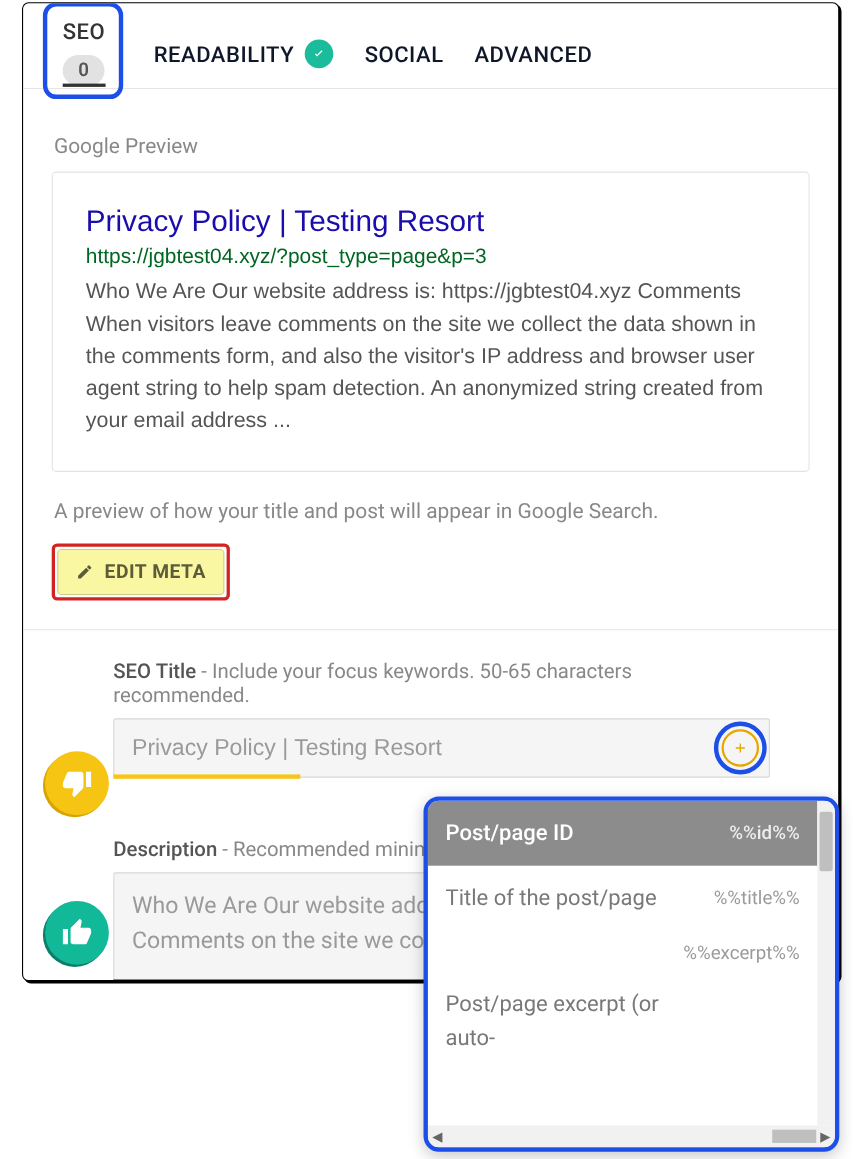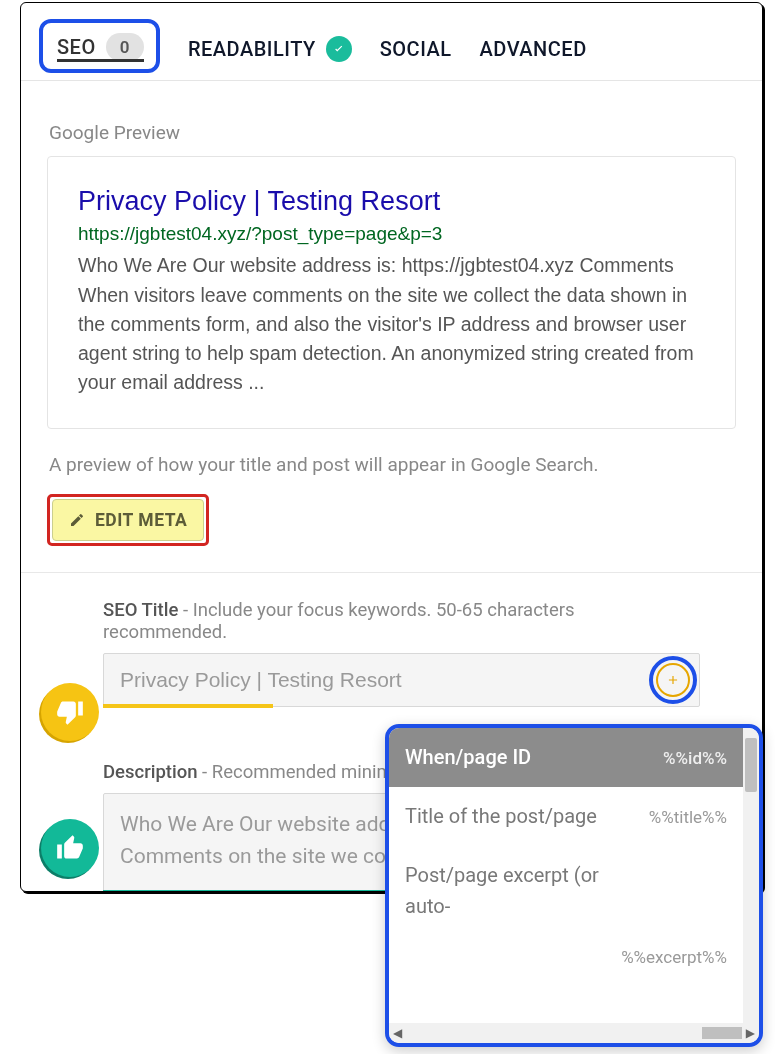--- a/index.html
+++ b/index.html
@@ -39,21 +39,21 @@
     align-items: center;
     gap: 10px;
     color: #0f172a;
     font-weight: 500;
     font-size: 20px;
     letter-spacing: .5px;
     cursor: pointer;
     height: 100%;
     position: relative;
   }
-  .tab.active { color: #333; }
+  .tab.active { color: #333; flex-direction: column; }
   .tab.active::after {
     content: "";
     position: absolute;
     left: 0; right: 0; bottom: -1px;
     height: 3px;
     background: #333;
   }
   .pill {
     background: #e2e2e2;
     color: #555;
@@ -367,33 +367,33 @@
       </div>
 
     </div>
   </div>
 </div>
 
 <div class="dropdown">
   <div class="dd-body">
     <div style="padding-right:16px;">
       <div class="dd-item sel">
-        <span class="name">When/page ID</span>
+        <span class="name">Post/page ID</span>
         <span class="tok">%%id%%</span>
       </div>
       <div class="dd-item">
         <span class="name">Title of the post/page</span>
         <span class="tok">%%title%%</span>
       </div>
-      <div class="dd-item">
-        <span class="name">Post/page excerpt (or auto-</span>
-      </div>
       <div class="dd-item continuation">
         <span class="name">&nbsp;</span>
         <span class="tok">%%excerpt%%</span>
+      </div>
+      <div class="dd-item">
+        <span class="name">Post/page excerpt (or auto-</span>
       </div>
     </div>
     <div class="dd-vscroll">
       <div class="vthumb"></div>
     </div>
   </div>
   <div class="dd-hscroll">
     <span class="arrow">◀</span>
     <div class="htrack">
       <div class="hthumb"></div>

